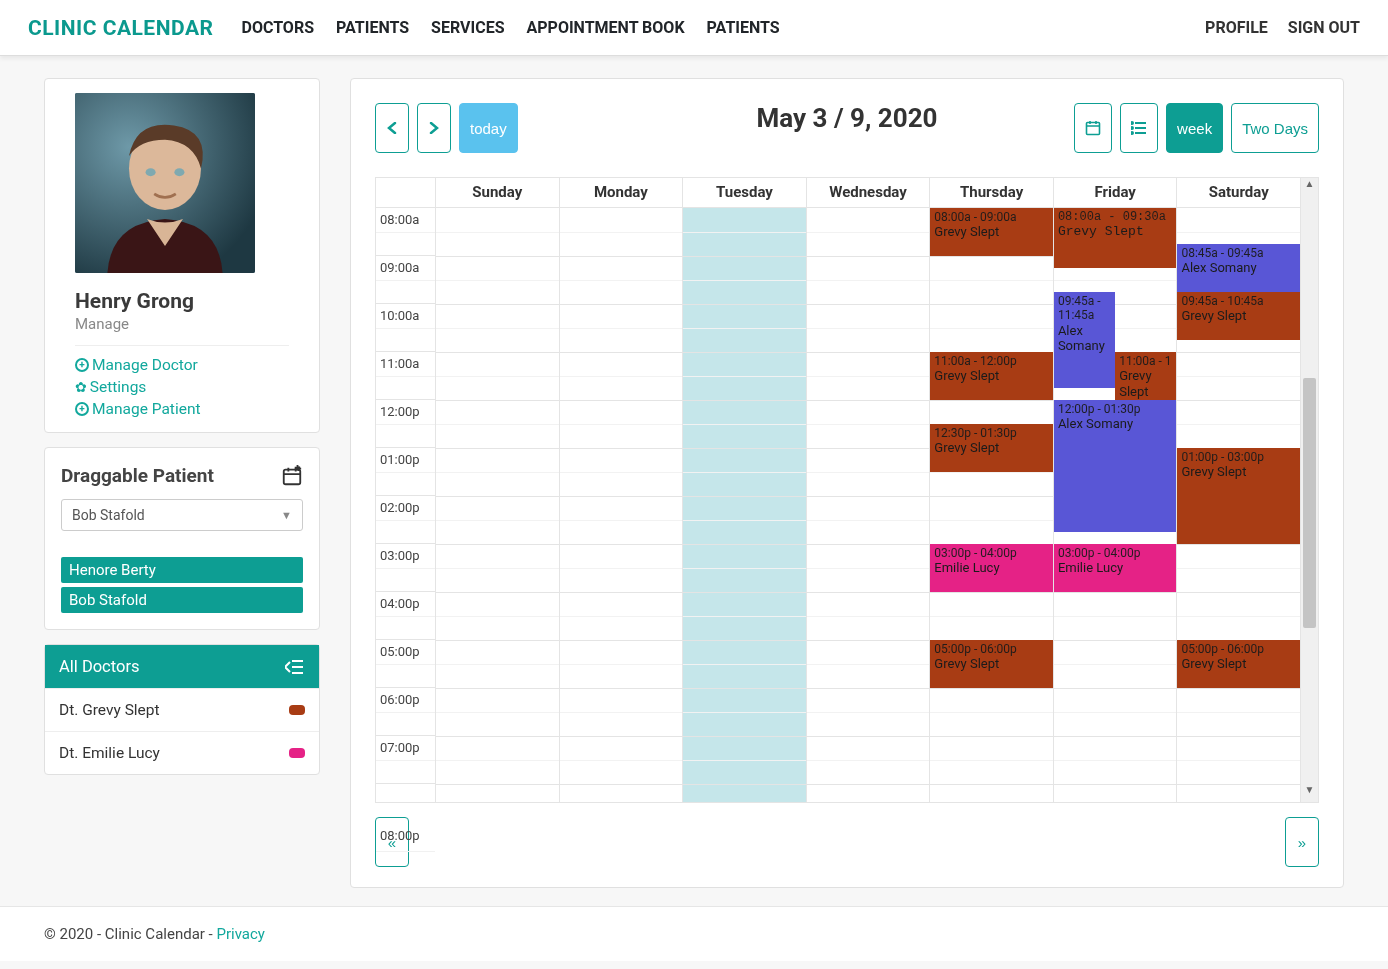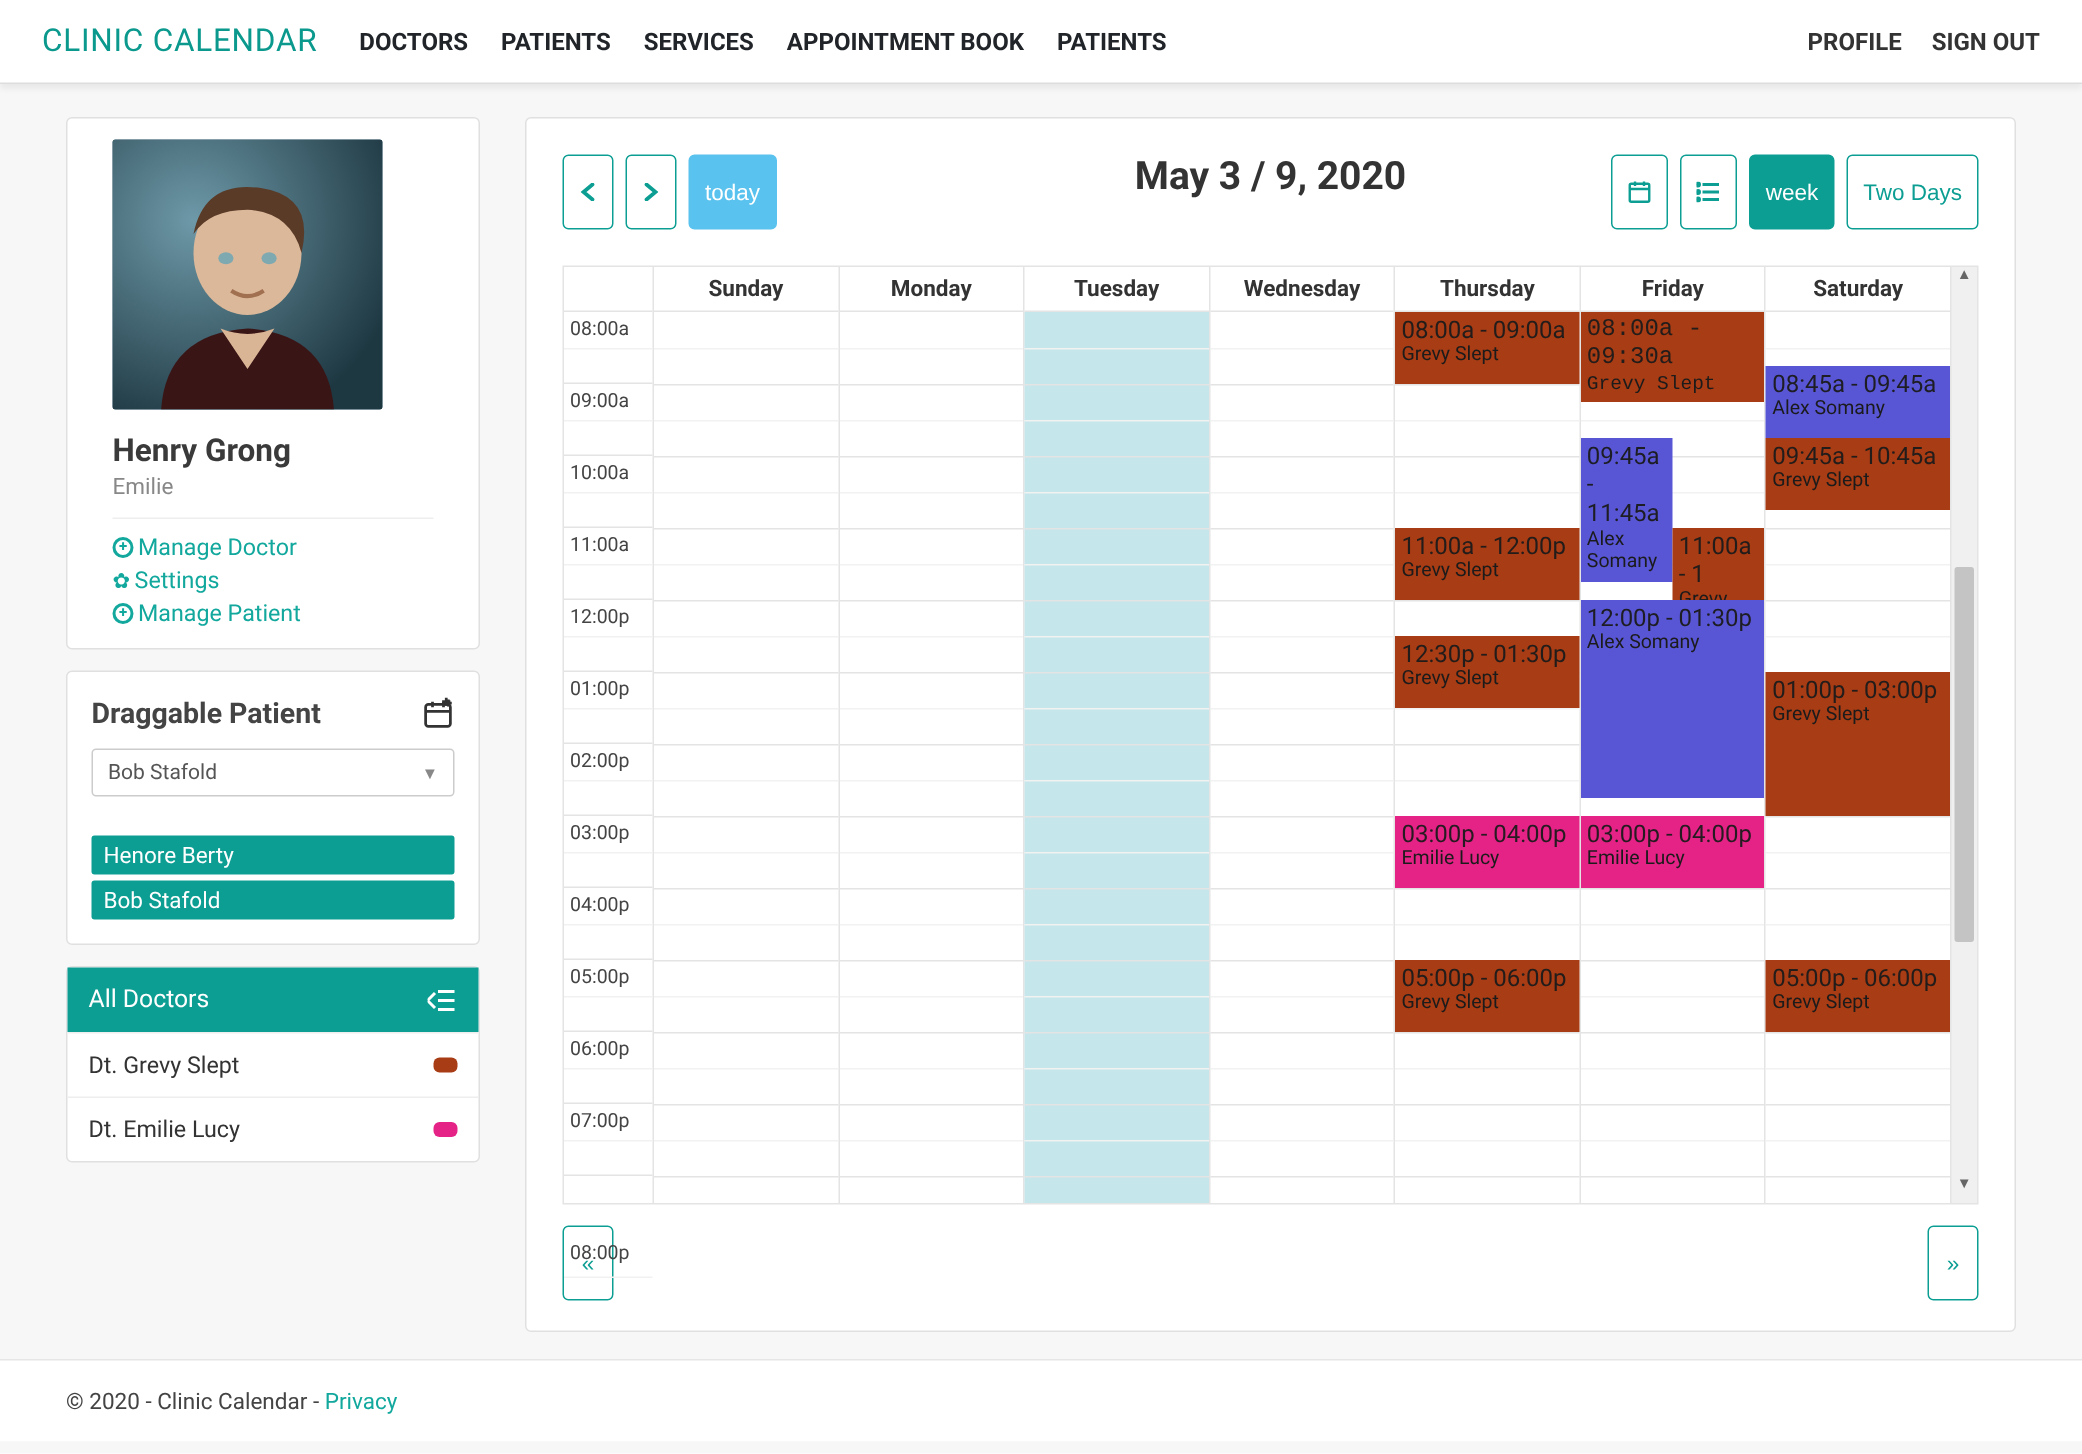--- a/index.html
+++ b/index.html
@@ -1,19 +1,19 @@
 <!DOCTYPE html>
 <html><head>
 <meta charset="utf-8">
 <style>
   * { box-sizing: border-box; }
   body { margin:0; font-family: -apple-system, "Segoe UI", Roboto, Arial, sans-serif; background:#f7f7f7; color:#333; }
   
   .navbar { background:#fff; border-bottom:1px solid #ddd; box-shadow:0 3px 4px rgba(0,0,0,.06); height:56px; display:flex; align-items:center; padding:0 28px; gap:28px; }
-  .brand { font-weight:400; color:#0b998e; font-size:21px; letter-spacing:.5px; }
+  .brand { font-weight:700; color:#0b998e; font-size:21px; letter-spacing:.5px; }
   .nav-links { display:flex; gap:22px; font-weight:700; font-size:16px; color:#212529; }
   .nav-links span, .nav-right span { cursor:pointer; }
   .nav-right { margin-left:auto; display:flex; gap:20px; font-weight:700; font-size:16px; }
   
   .wrap { display:flex; gap:30px; padding:22px 44px 10px; }
   .sidebar { width:276px; flex:none; display:flex; flex-direction:column; gap:14px; }
   .card { background:#fff; border:1px solid #e0e0e0; border-radius:4px; }
   .profile-card { padding:14px 30px 14px; }
   .avatar { width:180px; height:180px; display:block; margin:0; object-fit:cover; background:#365d6e; border-radius:2px; }
   .profile-name { font-size:21px; font-weight:700; margin:16px 0 0; color:#3a3a3a;}
@@ -54,21 +54,21 @@
   .hour::after{ content:""; position:absolute; left:0; right:0; top:24px; border-bottom:1px solid #f1f1f1;}
   .grid { flex:1; display:flex; position:relative; }
   .daycol { flex:1; border-right:1px solid #e4e4e4; position:relative; }
   .daycol:last-child{ border-right:none;}
   .dayhead { height:30px; border-bottom:1px solid #e4e4e4; text-align:center; font-weight:700; font-size:15px; padding-top:5px; color:#333;}
   .slots { position:relative; height:576px; } 
   .slotline { position:absolute; left:0; right:0; border-bottom:1px solid #e4e4e4; }
   .halfslot { position:absolute; left:0; right:0; border-bottom:1px solid #f2f2f2; }
   .today { background:#c5e6ea; }
   .event { position:absolute; left:0; right:0; font-size:12.5px; line-height:1.2; padding:2px 4px; overflow:hidden; color:#1b1b1b; cursor:pointer;}
-  .event .t { display:block; font-size:16px; opacity:.95;}
+  .event .t { display:block; font-size:12px; opacity:.95;}
   .event .n { display:block; font-size:13px;}
   .scrollbar { width:18px; flex:none; background:#f0f0f0; border-left:1px solid #e4e4e4; position:relative;}
   .scrollbar .arrow{ position:absolute; left:0; right:0; height:18px; text-align:center; font-size:10px; color:#666; cursor:pointer;}
   .scrollbar .thumb{ position:absolute; left:2px; right:2px; background:#c4c4c4; border-radius:2px; cursor:pointer;}
   .mini-nav{ margin-top:14px; display:flex; justify-content:space-between;}
   
   .footer-wrap{ border-top:1px solid #e6e6e6; background:#fff; margin-top:8px;}
   .footer { padding:18px 44px; font-size:15px; color:#444;}
   .footer a { color:#12a89d; text-decoration:none;}
   svg{display:block;}
@@ -105,21 +105,21 @@
         <rect width="100" height="100" fill="url(#bg)"></rect>
         <ellipse cx="50" cy="42" rx="20" ry="23" fill="#dcb89a"></ellipse>
         <path d="M30 35 Q34 15 55 18 Q75 21 70 42 Q66 27 50 26 Q36 26 30 35" fill="#5a3b28"></path>
         <ellipse cx="42" cy="44" rx="2.8" ry="2.2" fill="#7fa9b0"></ellipse>
           <ellipse cx="58" cy="44" rx="2.8" ry="2.2" fill="#7fa9b0"></ellipse>
         <path d="M44 56 Q50 60 56 56" stroke="#a07050" stroke-width="1.5" fill="none"></path>
         <path d="M18 100 Q20 72 50 70 Q80 72 82 100 Z" fill="#3a1516"></path>
         <path d="M40 70 L50 85 L60 70 Q50 74 40 70" fill="#d9b596"></path>
       </svg>
       <div class="profile-name">Henry Grong</div>
-      <div class="profile-role">Emilie</div>
+      <div class="profile-role">Manage</div>
       <hr>
       <div class="profile-links">
         <span class="plink">
             <span class="piconcircle">+</span>
             <span>Manage Doctor</span>
           </span>
         <span class="plink">
             <span class="pgears">✿</span>
             <span>Settings</span>
           </span>

